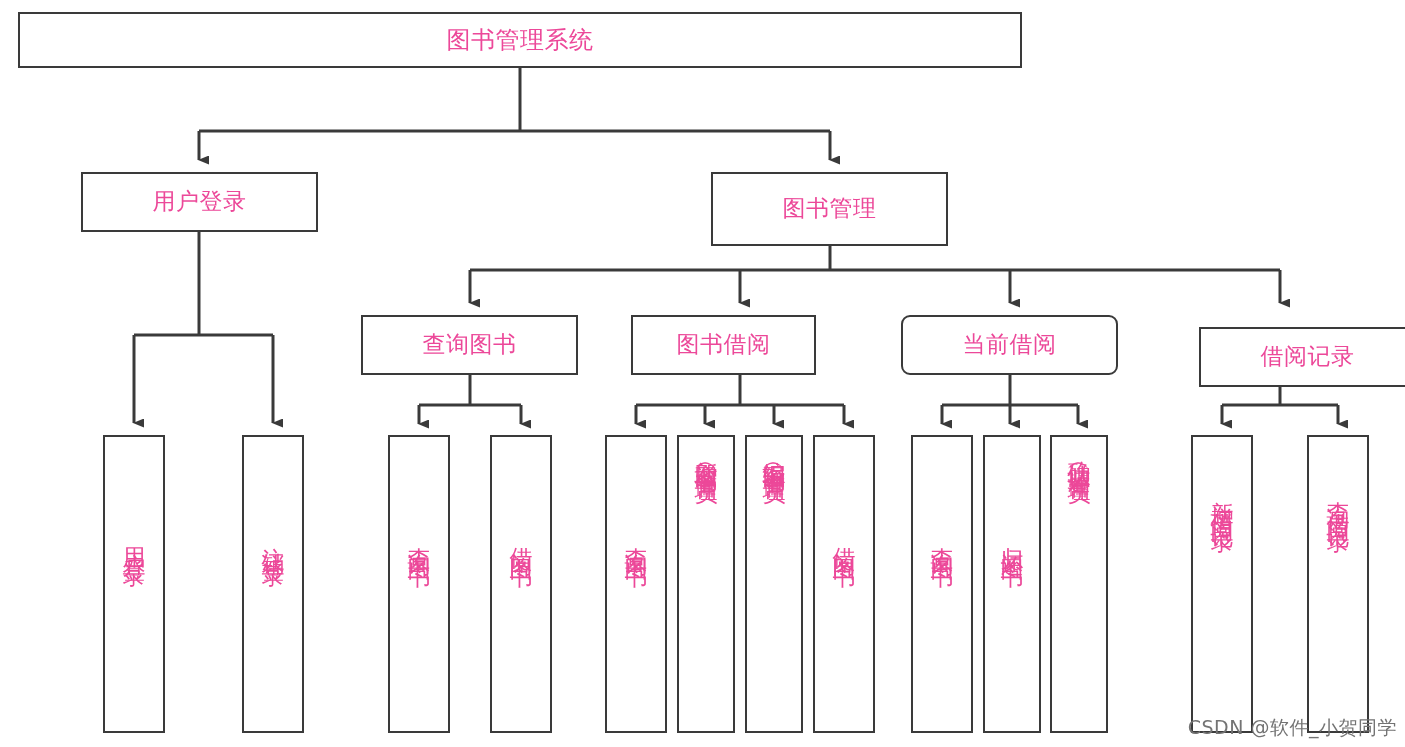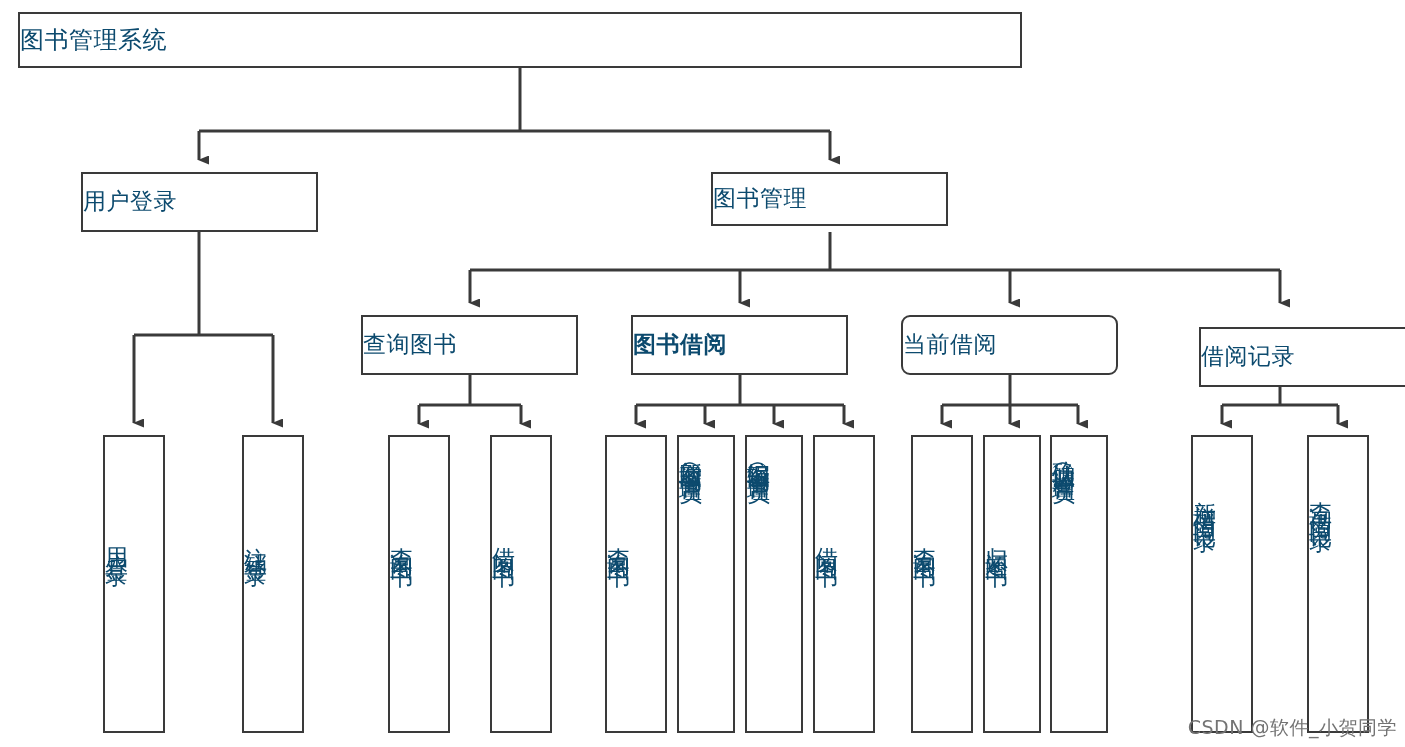--- a/index.html
+++ b/index.html
@@ -14,22 +14,22 @@
 
   svg.wires{position:absolute;left:0;top:0;width:1405px;height:747px;pointer-events:none;}
 
   .node{
     position:absolute;
     box-sizing:border-box;
     background:#ffffff;
     border:2px solid #3a3a3a;
     display:flex;
     align-items:center;
-    justify-content:flex-start;
-    color:#0c4a6e;
+    justify-content:center;
+    color:#ec4899;
   }
   .node .lbl{
     display:block;
     line-height:1.02;
     white-space:nowrap;
   }
   
   .node.horiz .lbl{
     font-size:23px;
     letter-spacing:0.5px;
@@ -117,28 +117,28 @@
     </g>
   </svg>
 
   <div class="node horiz root" style="left:18px;top:12px;width:1004px;height:56px;">
     <span class="lbl">图书管理系统</span>
   </div>
 
   <div class="node horiz" style="left:81px;top:172px;width:237px;height:60px;">
     <span class="lbl">用户登录</span>
   </div>
-  <div class="node horiz" style="left:711px;top:172px;width:237px;height:54px;">
+  <div class="node horiz" style="left:711px;top:172px;width:237px;height:74px;">
     <span class="lbl">图书管理</span>
   </div>
 
   <div class="node horiz" style="left:361px;top:315px;width:217px;height:60px;">
     <span class="lbl">查询图书</span>
   </div>
-  <div class="node horiz" style="left:631px;top:315px;width:217px;height:60px;font-weight:bold;">
+  <div class="node horiz" style="left:631px;top:315px;width:185px;height:60px;">
     <span class="lbl">图书借阅</span>
   </div>
   <div class="node horiz" style="left:901px;top:315px;width:217px;height:60px;border-radius:9px;">
     <span class="lbl">当前借阅</span>
   </div>
   <div class="node horiz" style="left:1171px;top:327px;width:217px;height:60px;margin-left:28px;">
     <span class="lbl">借阅记录</span>
   </div>
 
   <div class="node vert pad-top" style="left:103px;top:435px;width:62px;height:298px;">

